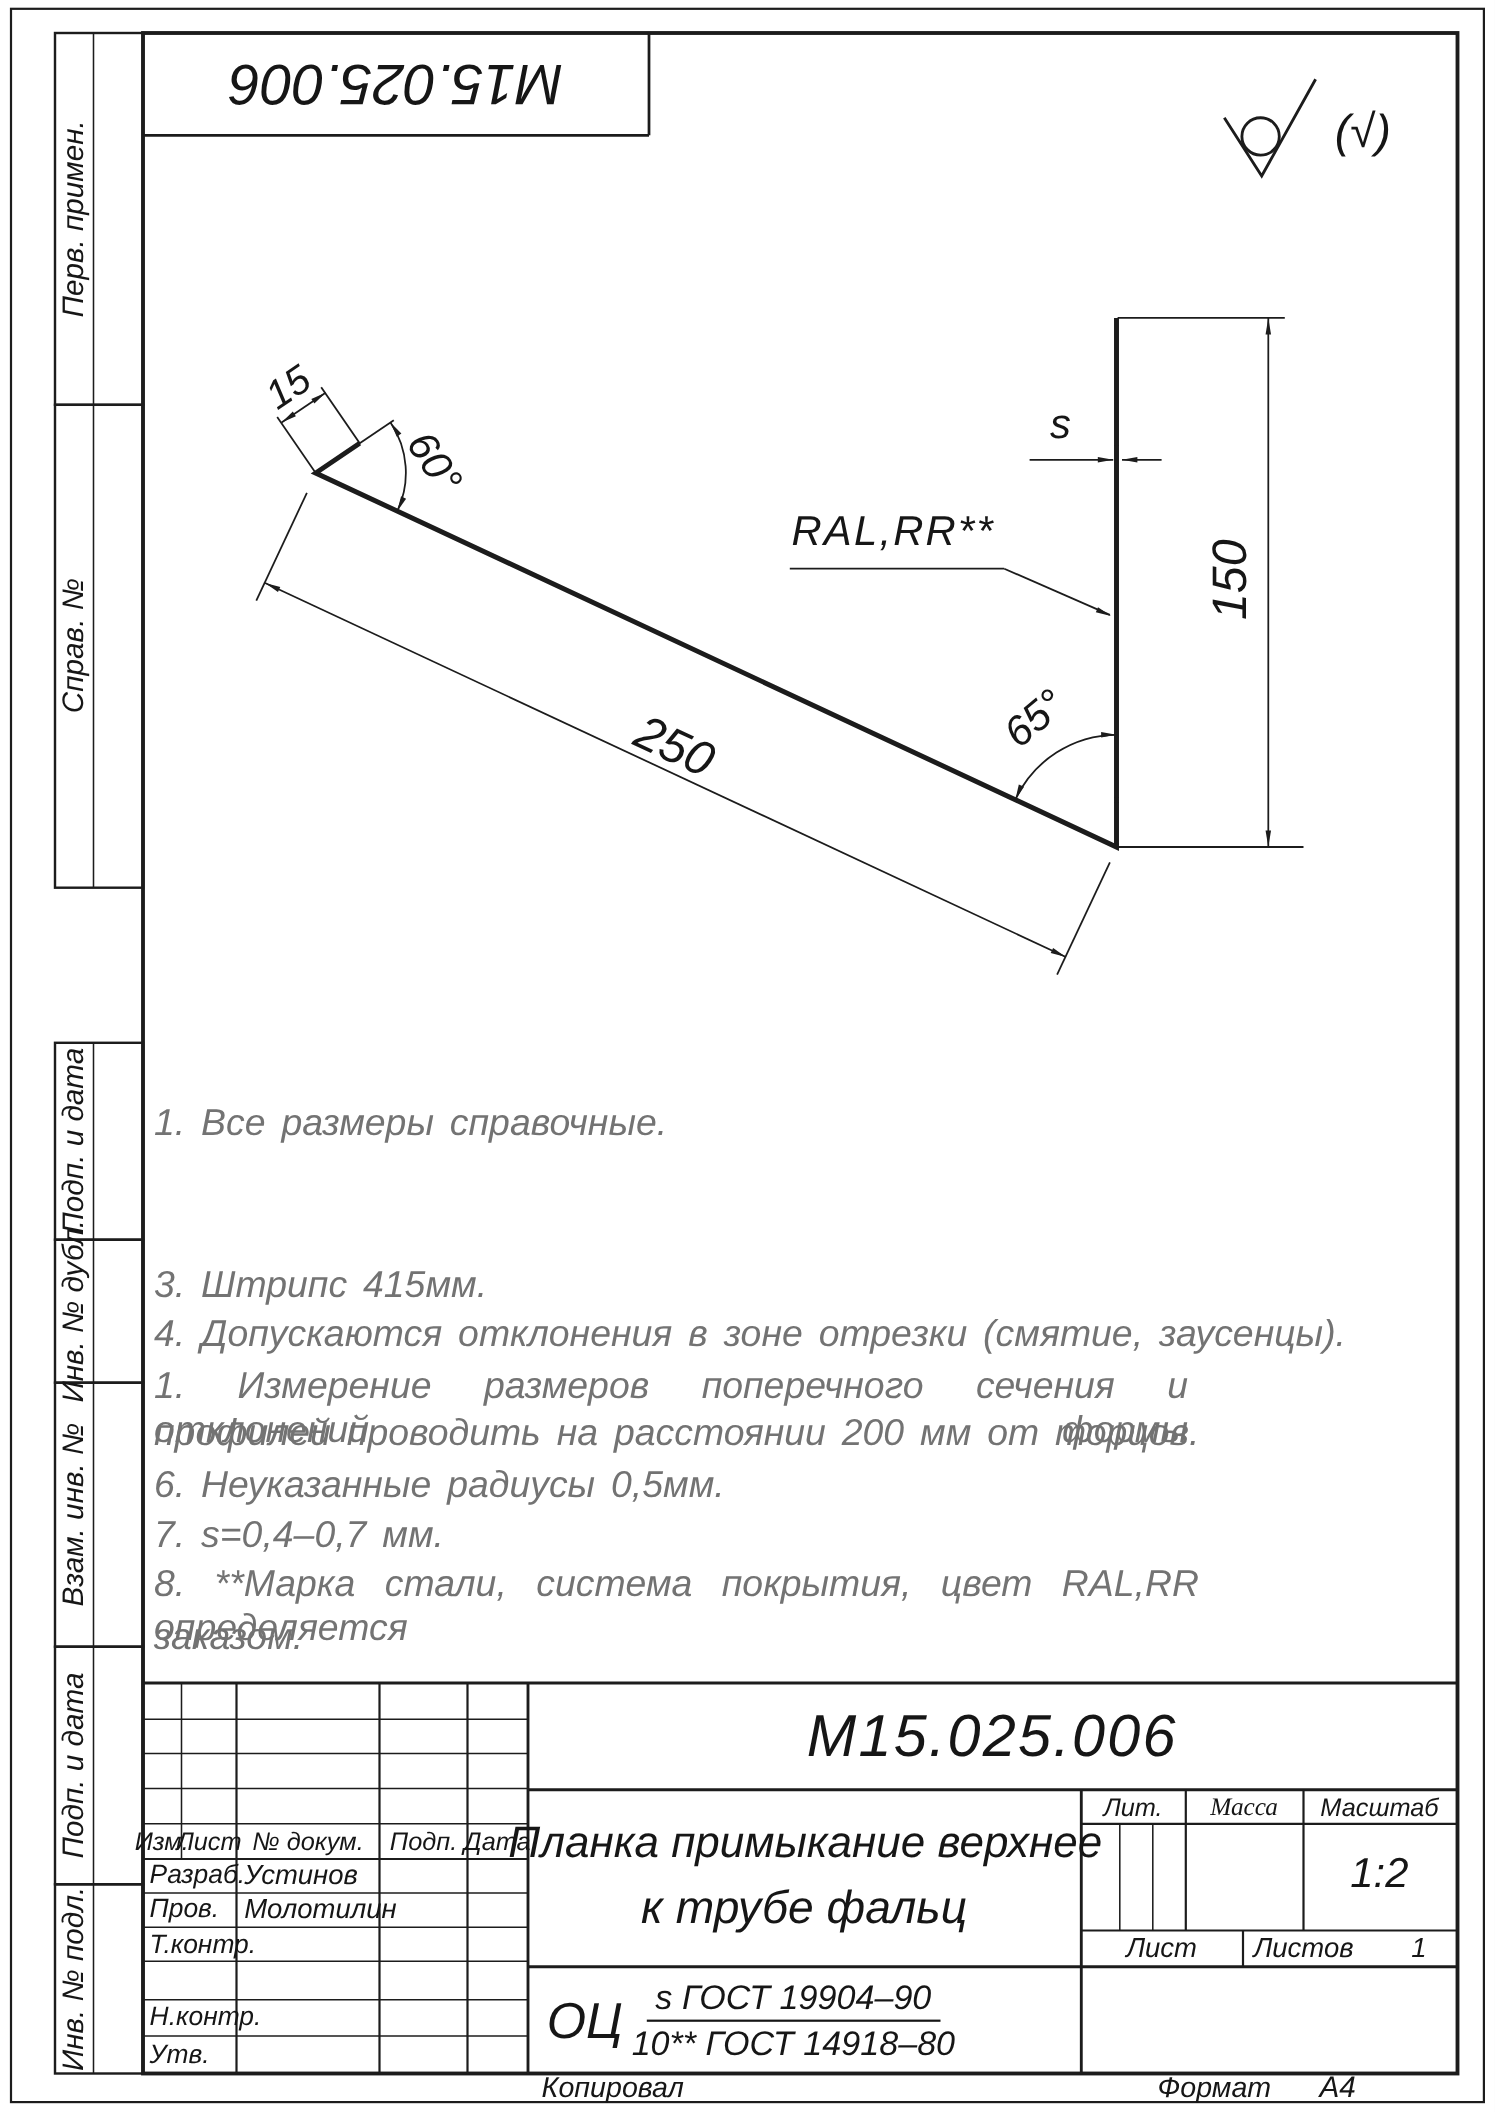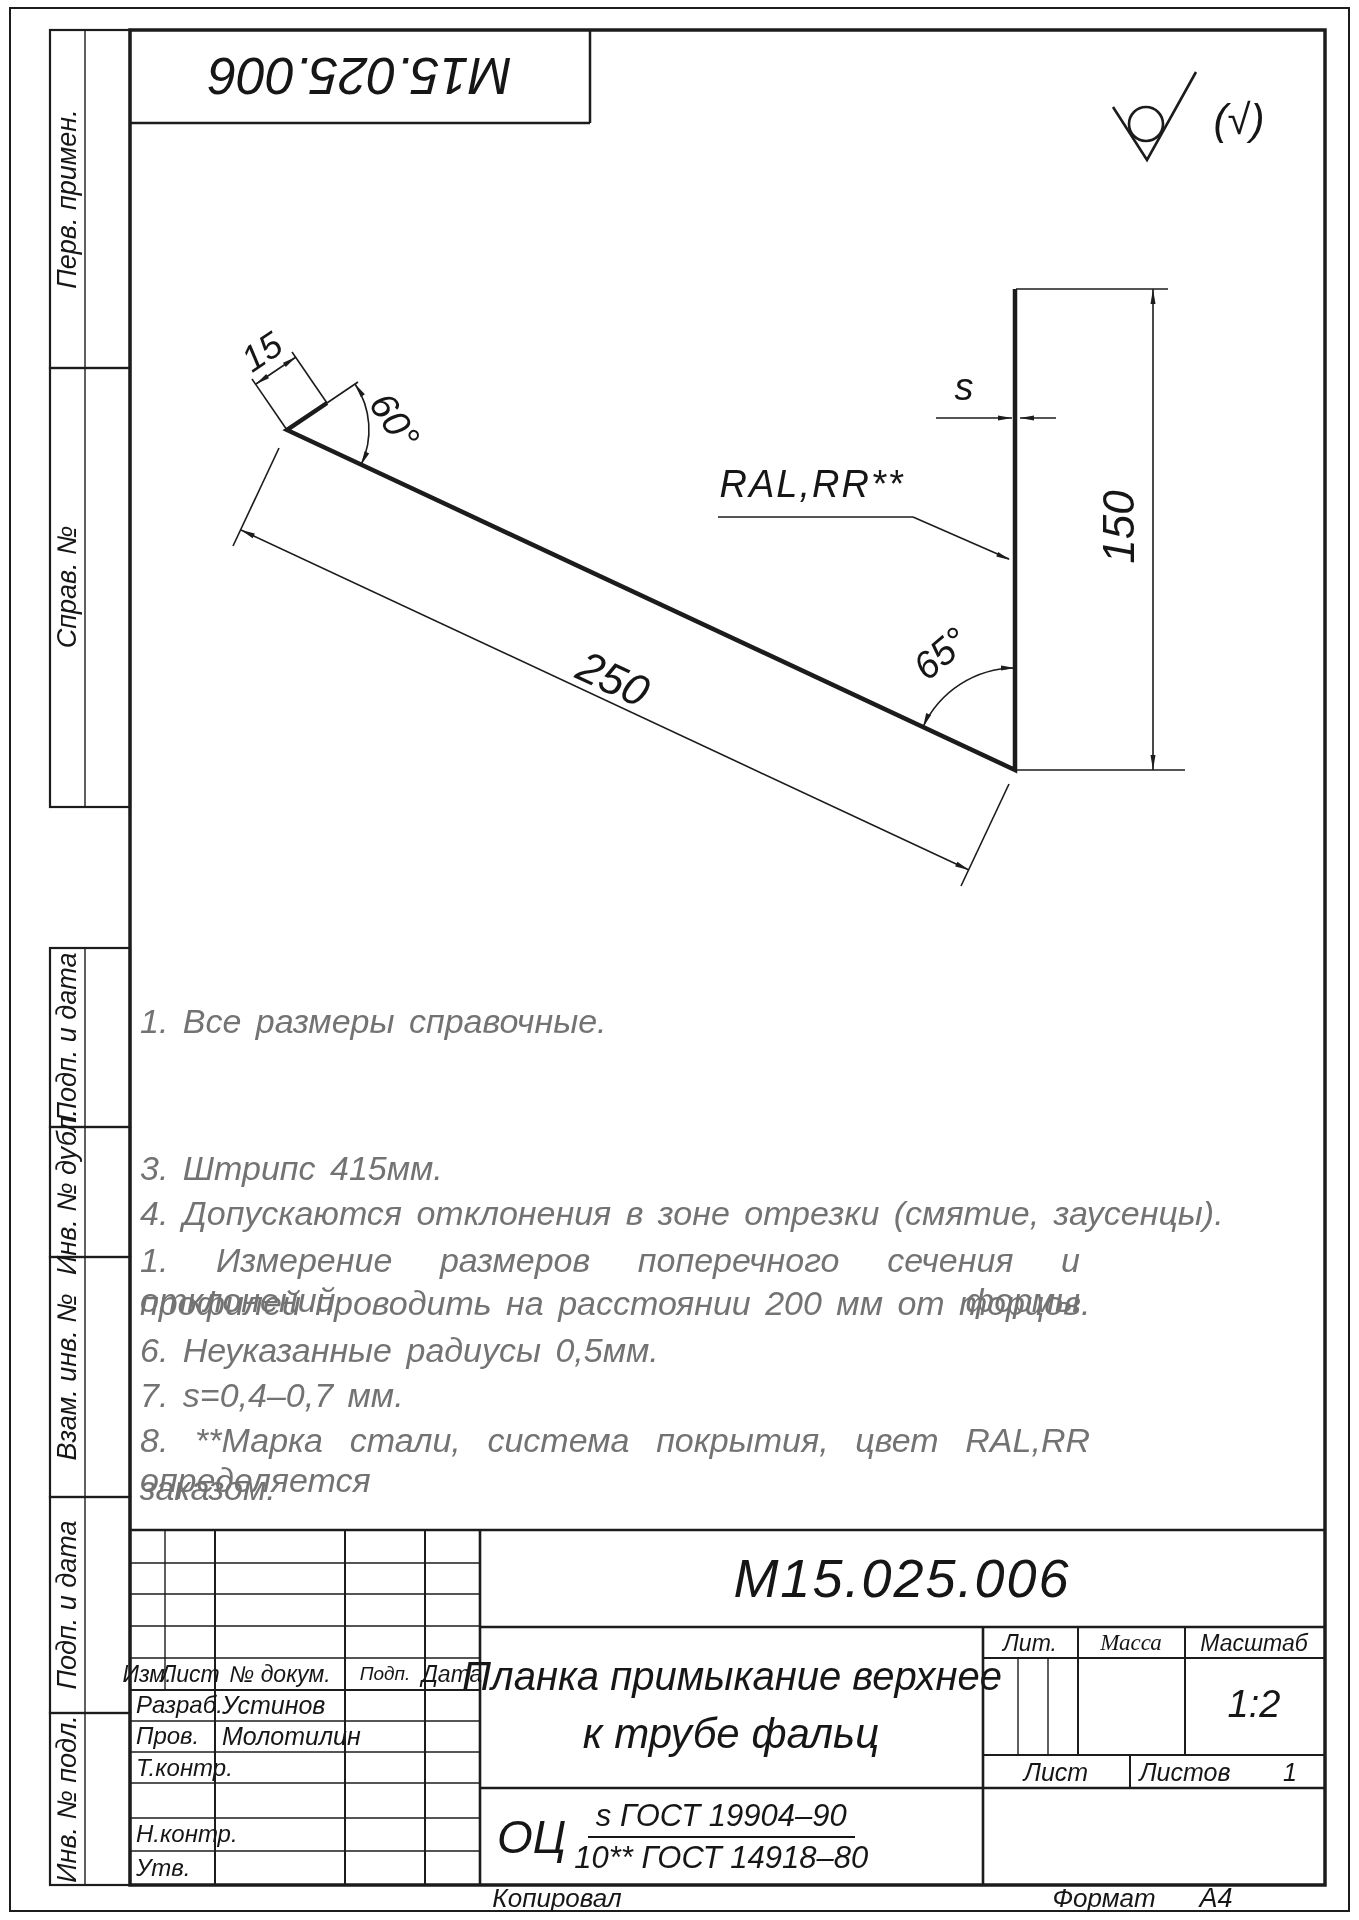--- a/index.html
+++ b/index.html
@@ -160,21 +160,21 @@
   <div class="note just" style="top:1240px;width:940px;">1.  Измерение размеров поперечного сечения и отклонений формы</div>
   <div class="note" style="top:1283px;">профилей проводить на расстоянии 200 мм от торцов.</div>
   <div class="note" style="top:1330px;">6.  Неуказанные радиусы 0,5мм.</div>
   <div class="note" style="top:1375px;">7.  s=0,4–0,7 мм.</div>
   <div class="note just" style="top:1420px;width:950px;">8.  **Марка стали, система покрытия, цвет RAL,RR определяется</div>
   <div class="note" style="top:1468px;">заказом.</div>
 
   <div class="t" style="left:147px;top:1674px;font-size:23px;">Изм.</div>
   <div class="t" style="left:190px;top:1674px;font-size:23px;">Лист</div>
   <div class="t" style="left:280px;top:1674px;font-size:23px;">№ докум.</div>
-  <div class="t" style="left:385px;top:1674px;font-size:19px;">Подп.</div>
+  <div class="t" style="left:385px;top:1674px;font-size:23px;">Подп.</div>
   <div class="t" style="left:452px;top:1674px;font-size:23px;">Дата</div>
 
   <div class="tl" style="left:136px;top:1705px;font-size:24px;">Разраб.</div>
   <div class="tl" style="left:222px;top:1705px;font-size:25px;">Устинов</div>
   <div class="tl" style="left:136px;top:1736px;font-size:24px;">Пров.</div>
   <div class="tl" style="left:222px;top:1736px;font-size:25px;">Молотилин</div>
   <div class="tl" style="left:136px;top:1768px;font-size:24px;">Т.контр.</div>
   <div class="tl" style="left:136px;top:1834px;font-size:24px;">Н.контр.</div>
   <div class="tl" style="left:136px;top:1868px;font-size:24px;">Утв.</div>
 

